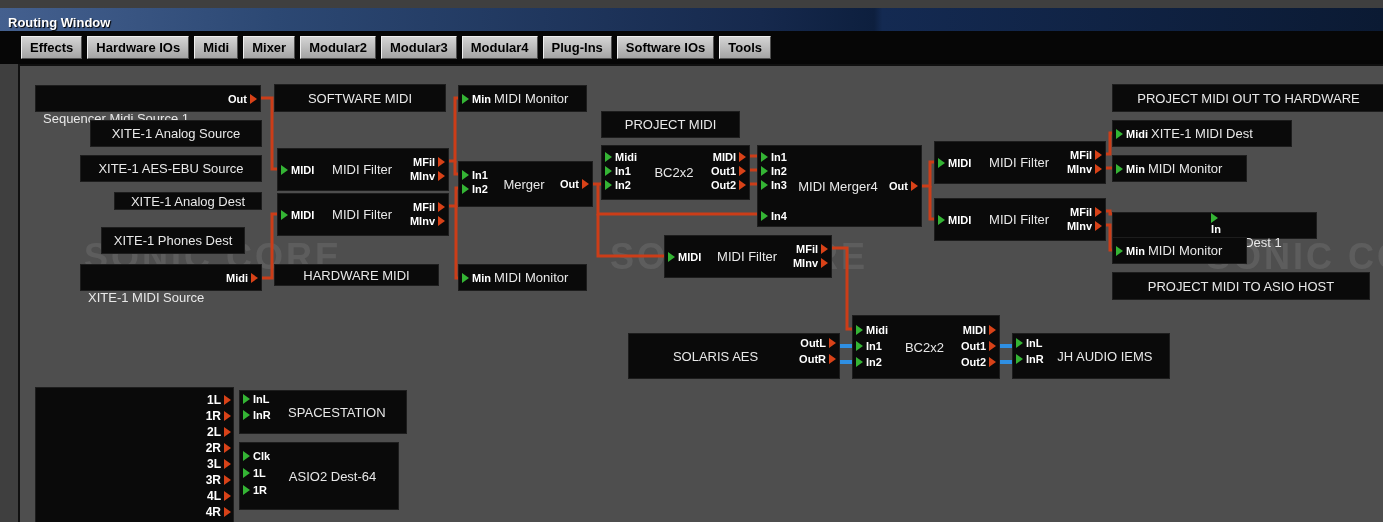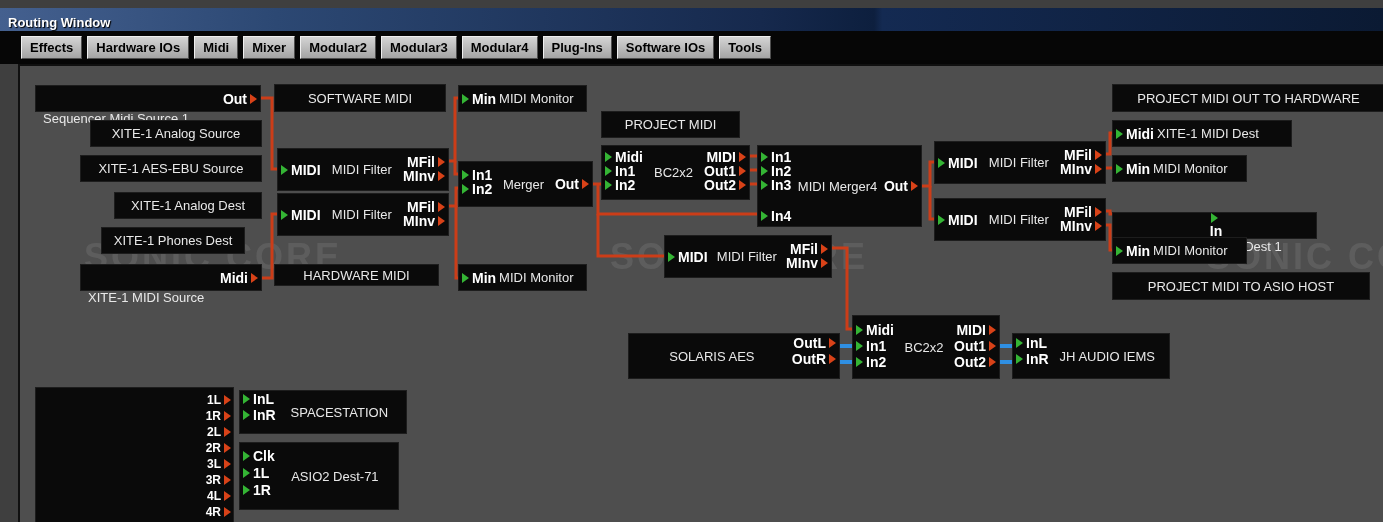--- a/index.html
+++ b/index.html
@@ -25,21 +25,21 @@
     color:rgba(255,255,255,0.09); white-space:nowrap; z-index:0; }
 
   #wire-layer { position:absolute; left:0; top:0; z-index:1; }
 
   .m { position:absolute; background:#0a0a0a; border:1px solid #1d1d1d; color:#e8e8e8;
     font-size:13px; display:flex; align-items:center; z-index:2; padding:0 3px; }
   .lbl { white-space:nowrap; }
   .grow { flex:1; text-align:center; }
   .center { justify-content:center; }
   .pl4 { padding-left:4px;margin-top:40px; }
-  .plbl { font-weight:bold; font-size:14px; color:#fff; white-space:nowrap; }
+  .plbl { font-weight:bold; font-size:11px; color:#fff; white-space:nowrap; }
   .pin  { width:0; height:0; border-top:5px solid transparent; border-bottom:5px solid transparent;
           border-left:7px solid var(--pin,#34b434); flex:none; }
   .pout { width:0; height:0; border-top:5px solid transparent; border-bottom:5px solid transparent;
           border-left:7px solid var(--pout,#d84218); flex:none; }
   .prow { display:flex; align-items:center; gap:3px; height:13px; }
   .r14 .prow { height:14px; }
   .r15 .prow { height:15px; }
   .col  { display:flex; flex-direction:column; }
   .colL { align-self:flex-start; }
   .colR { align-self:flex-start; margin-left:auto; align-items:flex-end; }
@@ -111,21 +111,21 @@
   </div>
 
   <div class="m center" style="left:70px;top:54px;width:172px;height:27px;">
     <span class="lbl">XITE-1 Analog Source</span>
   </div>
 
   <div class="m center" style="left:60px;top:89px;width:182px;height:27px;">
     <span class="lbl">XITE-1 AES-EBU Source</span>
   </div>
 
-  <div class="m center" style="left:94px;top:126px;width:148px;height:27px;">
+  <div class="m center" style="left:94px;top:126px;width:148px;height:18px;">
     <span class="lbl">XITE-1 Analog Dest</span>
   </div>
 
   <div class="m center" style="left:81px;top:161px;width:144px;height:27px;">
     <span class="lbl">XITE-1 Phones Dest</span>
   </div>
 
   <div class="m" style="left:60px;top:198px;width:182px;height:27px;">
     <span class="lbl pl4">XITE-1 MIDI Source</span>
     <span class="prow mend">
@@ -473,16 +473,16 @@
         </span>
       <span class="prow">
           <span class="pin"></span>
           <span class="plbl">1L</span>
         </span>
       <span class="prow">
           <span class="pin"></span>
           <span class="plbl">1R</span>
         </span>
     </span>
-    <span class="lbl grow">ASIO2 Dest-71</span>
+    <span class="lbl grow">ASIO2 Dest-64</span>
   </div>
 
 </div>
 
 </body></html>

